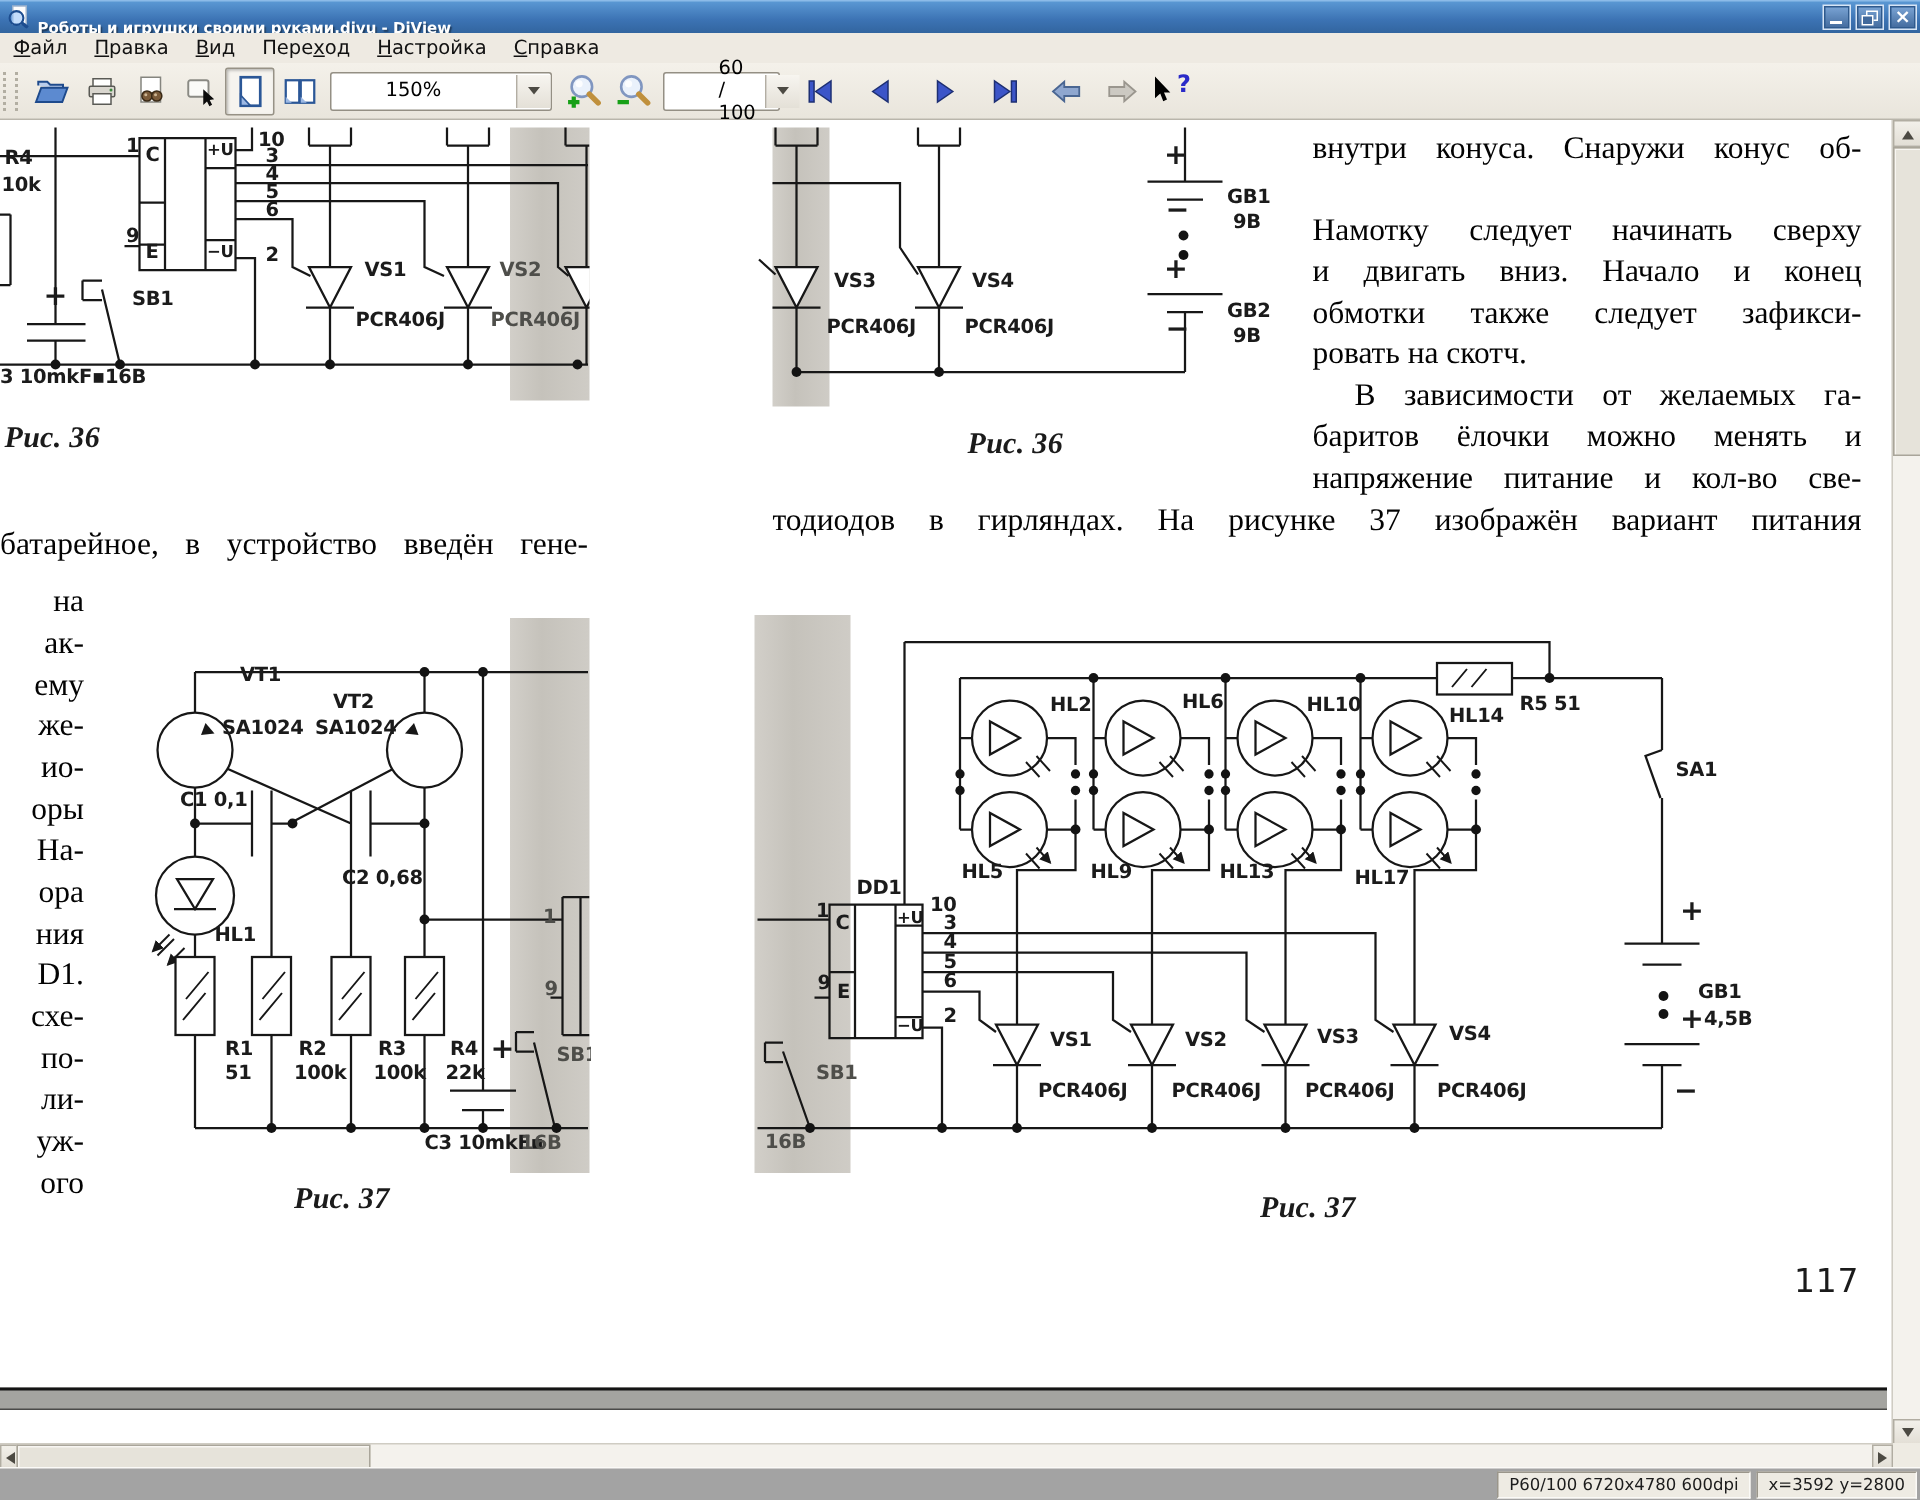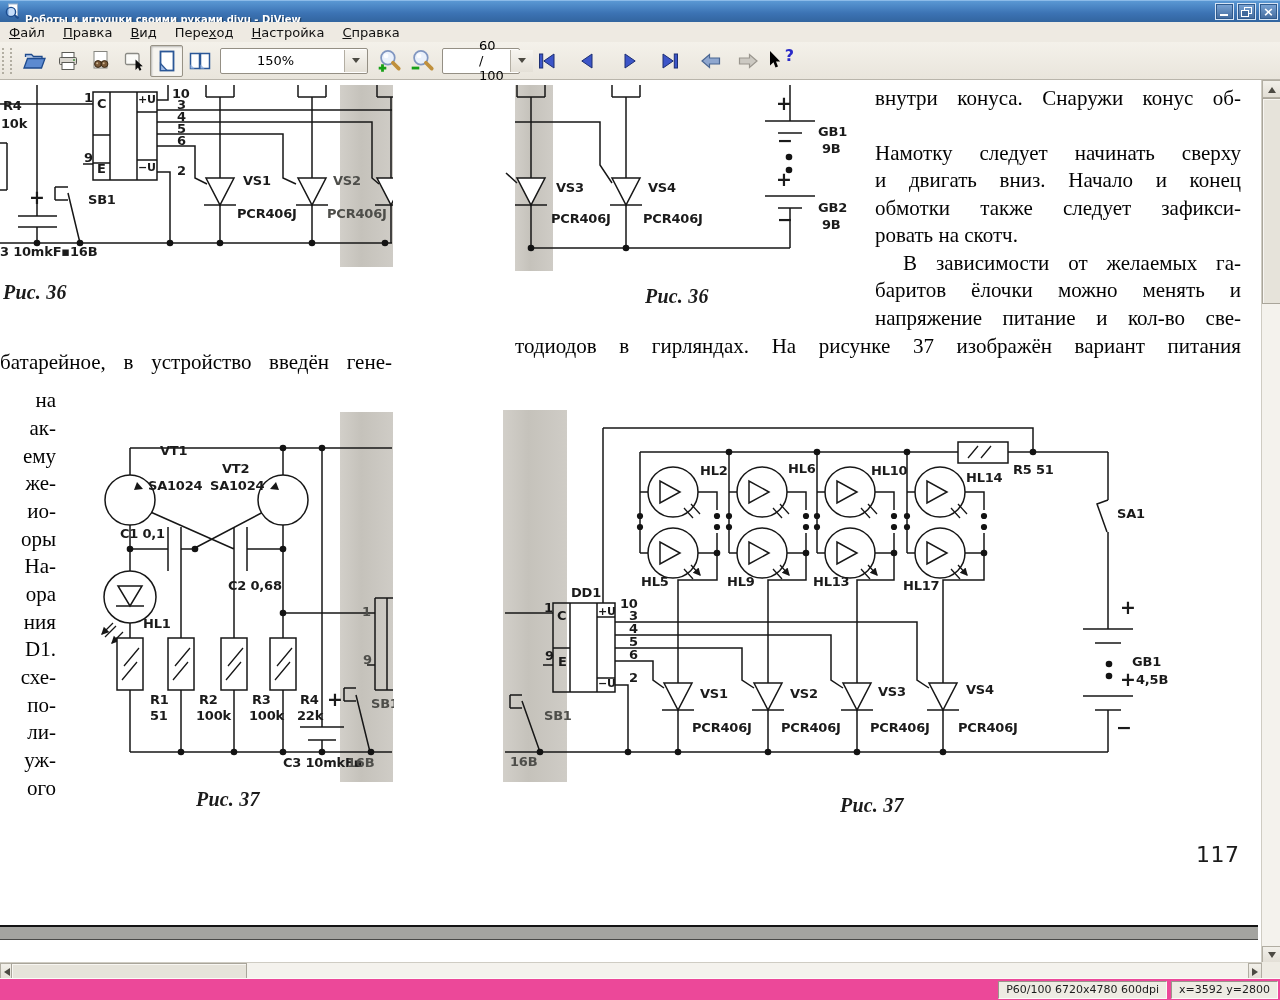--- a/index.html
+++ b/index.html
@@ -76,21 +76,21 @@
   #vscroll{position:absolute;right:0;top:80px;width:18px;height:882px;background:#f4f2ed;
     border-left:1px solid #cfccc3;}
   #vthumb{position:absolute;left:0;top:18px;width:17px;height:204px;background:#e6e3da;
     border:1px solid #a9a59a;box-shadow:inset 1px 1px 0 #f8f6f2;}
   #hscroll{position:absolute;left:0;top:962px;width:1262px;height:16px;background:#f4f2ed;
     border-top:1px solid #cfccc3;}
   #hthumb{position:absolute;left:11px;top:0;width:234px;height:15px;background:#e6e3da;
     border:1px solid #a9a59a;box-shadow:inset 1px 1px 0 #f8f6f2;}
   #corner{position:absolute;right:0;top:962px;width:18px;height:16px;background:#eeebe3;}
   
-  #statusbar{position:absolute;left:0;top:978px;width:1280px;height:22px;background:#ec4899;
+  #statusbar{position:absolute;left:0;top:978px;width:1280px;height:22px;background:#a3a3a3;
     border-top:1px solid #fbfaf7;display:flex;align-items:center;justify-content:flex-end;
     gap:4px;padding-right:2px;box-sizing:border-box;}
   .sfield{height:16px;border:1px solid;border-color:#9a968b #fbfaf7 #fbfaf7 #9a968b;
     font-size:11px;color:#1c1c1c;display:flex;align-items:center;padding:0 7px;background:#eeebe3;}
 </style>
 </head>
 <body>
 
 <div id="titlebar">
   <svg class="app-ico" viewBox="0 0 16 16">

